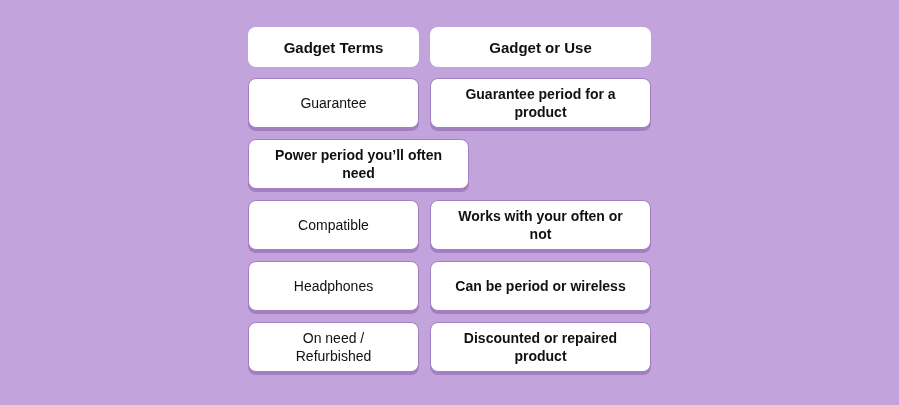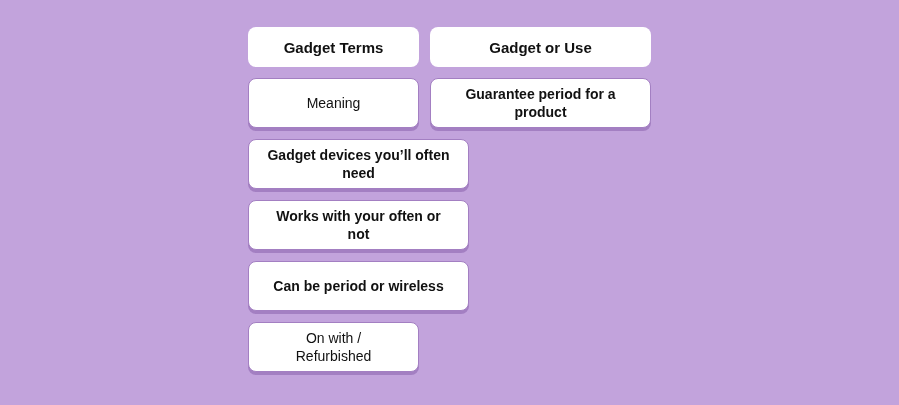--- a/index.html
+++ b/index.html
@@ -14,28 +14,31 @@
 </style>
 </head>
 <body>
 
 <div class="grid">
   <div class="row">
     <div class="cell c1 head">Gadget Terms</div>
     <div class="cell c2 head">Gadget or Use</div>
   </div>
   <div class="row">
-    <div class="cell c1 body">Meaning</div>
+    <div class="cell c1 body">Guarantee</div>
     <div class="cell c2 body">Guarantee period for a product</div>
   </div>
   <div class="row">
-    <div class="cell c2 body">Gadget devices you’ll often need</div>
+    <div class="cell c2 body">Power period you’ll often need</div>
   </div>
   <div class="row">
+    <div class="cell c1 body">Compatible</div>
     <div class="cell c2 body">Works with your often or not</div>
   </div>
   <div class="row">
+    <div class="cell c1 body">Headphones</div>
     <div class="cell c2 body">Can be period or wireless</div>
   </div>
   <div class="row">
-    <div class="cell c1 body">On with / Refurbished</div>
+    <div class="cell c1 body">On need / Refurbished</div>
+    <div class="cell c2 body">Discounted or repaired product</div>
   </div>
 </div>
 
 </body></html>

